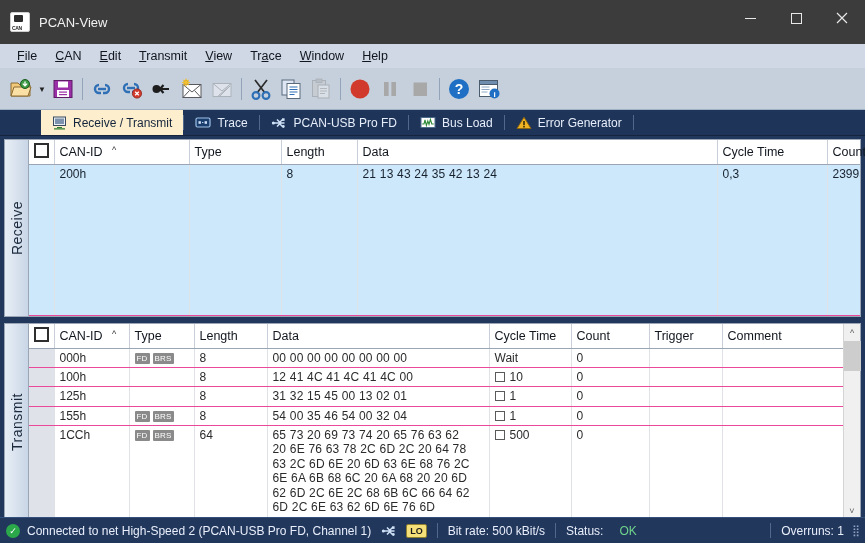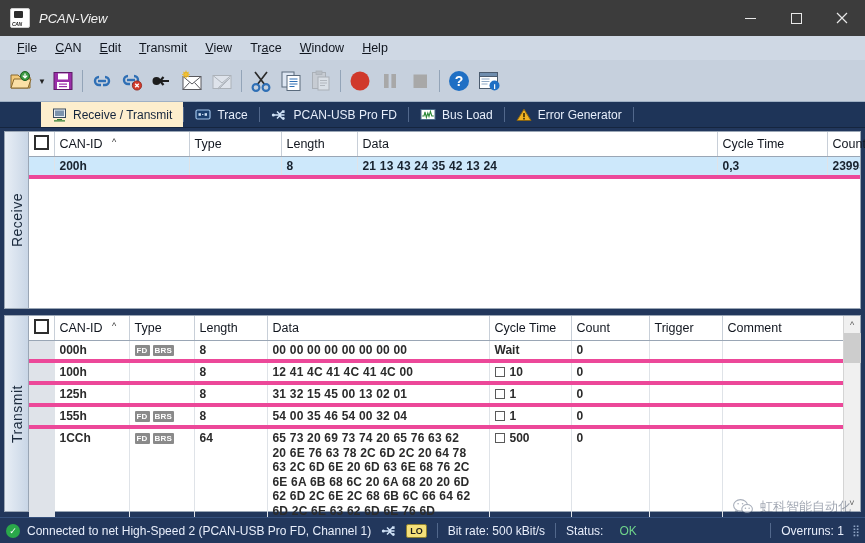--- a/index.html
+++ b/index.html
@@ -9,22 +9,22 @@
     font-family:"Liberation Sans", sans-serif;
     font-size:12px;
     background:#1e2f4d;
     overflow:hidden;
     -webkit-font-smoothing: antialiased;
   }
   #app { position:relative; width:865px; height:543px; background:#22375c; }
 
   
   .titlebar {
-    height:36px; background:#3c3c3c; display:flex; align-items:center;
-    color:#ffffff; position:relative;font-style:italic;
+    height:44px; background:#3c3c3c; display:flex; align-items:center;
+    color:#ffffff; position:relative;
   }
   .title-icon {
     width:20px; height:20px; margin-left:10px; margin-right:9px;
     background:#ffffff; border:1px solid #cfcfcf; border-radius:2px;
     position:relative; flex:none;
   }
   .title-icon::before{
     content:""; position:absolute; left:3px; top:2px; width:9px; height:7px;
     background:#2d2d2d; border-radius:1px;
   }
@@ -85,32 +85,32 @@
   .vlabel {
     width:24px; background:linear-gradient(to right,#e8eef6,#c9d6e6);
     border-right:1px solid #9aa6b5;
     display:flex; align-items:center; justify-content:center;
     flex:none;
   }
   .vlabel span {
     writing-mode:vertical-rl; transform:rotate(180deg);
     font-size:14px; color:#1b2a3d; letter-spacing:0.5px;
   }
-  .grid { flex:1; display:flex; flex-direction:column; min-width:0; background:#fff; }
+  .grid { flex:1; display:flex; flex-direction:row; min-width:0; background:#fff; }
 
   table.tbl { border-collapse:collapse; width:100%; table-layout:fixed; font-size:12px; }
   table.tbl th {
     text-align:left; font-weight:normal; color:#11161f;
     background:#ffffff; padding:3px 5px; border-right:1px solid #c8cfd8;
     border-bottom:1px solid #9aa6b5; position:relative; font-size:12.5px;
   }
   table.tbl th:last-child { border-right:none; }
   table.tbl td {
     padding:2px 5px; color:#2b2b2b; border-right:1px solid #dfe3e8;
-    border-bottom:4px solid #ec4899; vertical-align:top; overflow:hidden;font-weight:bold;
+    border-bottom:1px solid #ec4899; vertical-align:top; overflow:hidden;
   }
   table.tbl td:last-child { border-right:none; }
   .corner-box {
     width:15px; height:15px; border:2px solid #2e2e2e; background:#fff; display:inline-block;
   }
   th.corner { width:25px; background:#eef1f5; border-right:1px solid #9aa6b5; padding:2px 4px; }
   td.rowhdr { background:#dfe3e9; border-right:1px solid #9aa6b5; }
 
   .sort-caret { font-size:9px; color:#333; margin-left:6px; position:relative; top:-3px; }
 
@@ -586,32 +586,20 @@
       </div>
       <div class="vsb">
         <div class="arrow">^</div>
         <div class="thumb"></div>
         <div class="track"></div>
         <div class="arrow">˅</div>
       </div>
     </div>
   </div>
 
-  <div class="watermark">
-    <svg class="wm-logo" viewBox="0 0 26 22">
-      <ellipse cx="10" cy="9" rx="8.5" ry="7" fill="none" stroke="#30405c" stroke-width="1.3"></ellipse>
-      <path d="M5 14.5 L3 18 L7 16" fill="none" stroke="#30405c" stroke-width="1.3"></path>
-      <circle cx="7" cy="7" r="1" fill="#30405c"></circle>
-      <circle cx="12.5" cy="7" r="1" fill="#30405c"></circle>
-      <ellipse cx="18" cy="13.5" rx="6.5" ry="5.5" fill="#ffffff" stroke="#30405c" stroke-width="1.3"></ellipse>
-      <circle cx="16" cy="12.5" r="0.9" fill="#30405c"></circle>
-      <circle cx="20.5" cy="12.5" r="0.9" fill="#30405c"></circle>
-    </svg>
-    <span class="wm-text">虹科智能自动化</span>
-  </div>
 
   <div class="statusbar">
     <span class="ok-circle">✓</span>
     <span>Connected to net High-Speed 2 (PCAN-USB Pro FD, Channel 1)</span>
 
     <span style="margin-left:10px;display:inline-flex;align-items:center;">
       <svg width="17" height="14" viewBox="0 0 17 14">
         <g stroke="#cfe2f7" stroke-width="1.5" fill="none">
           <path d="M2.5 7 h11"></path>
             <path d="M6 3.5 L9.5 7 L6 10.5"></path>

